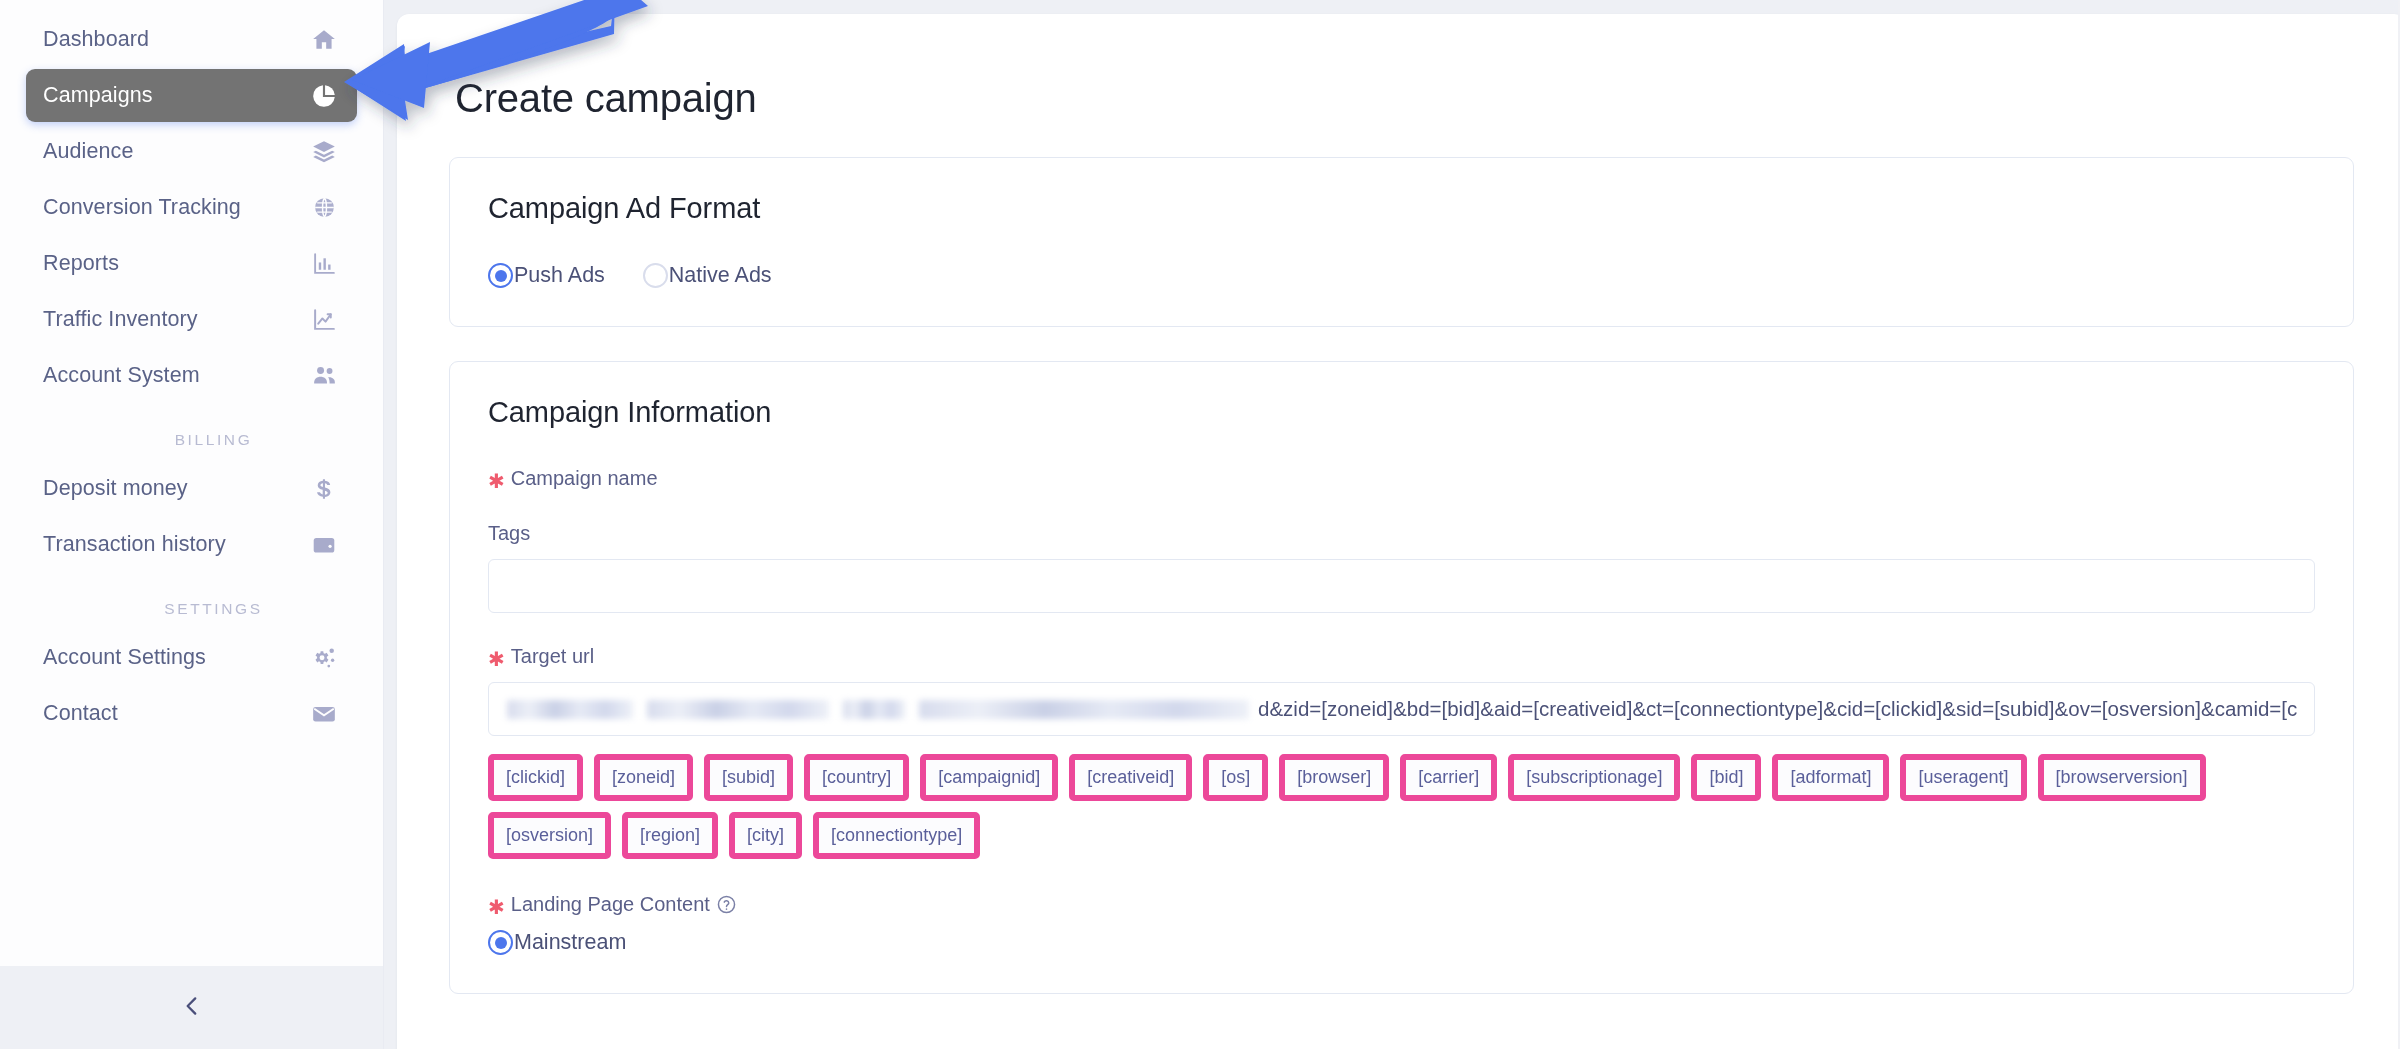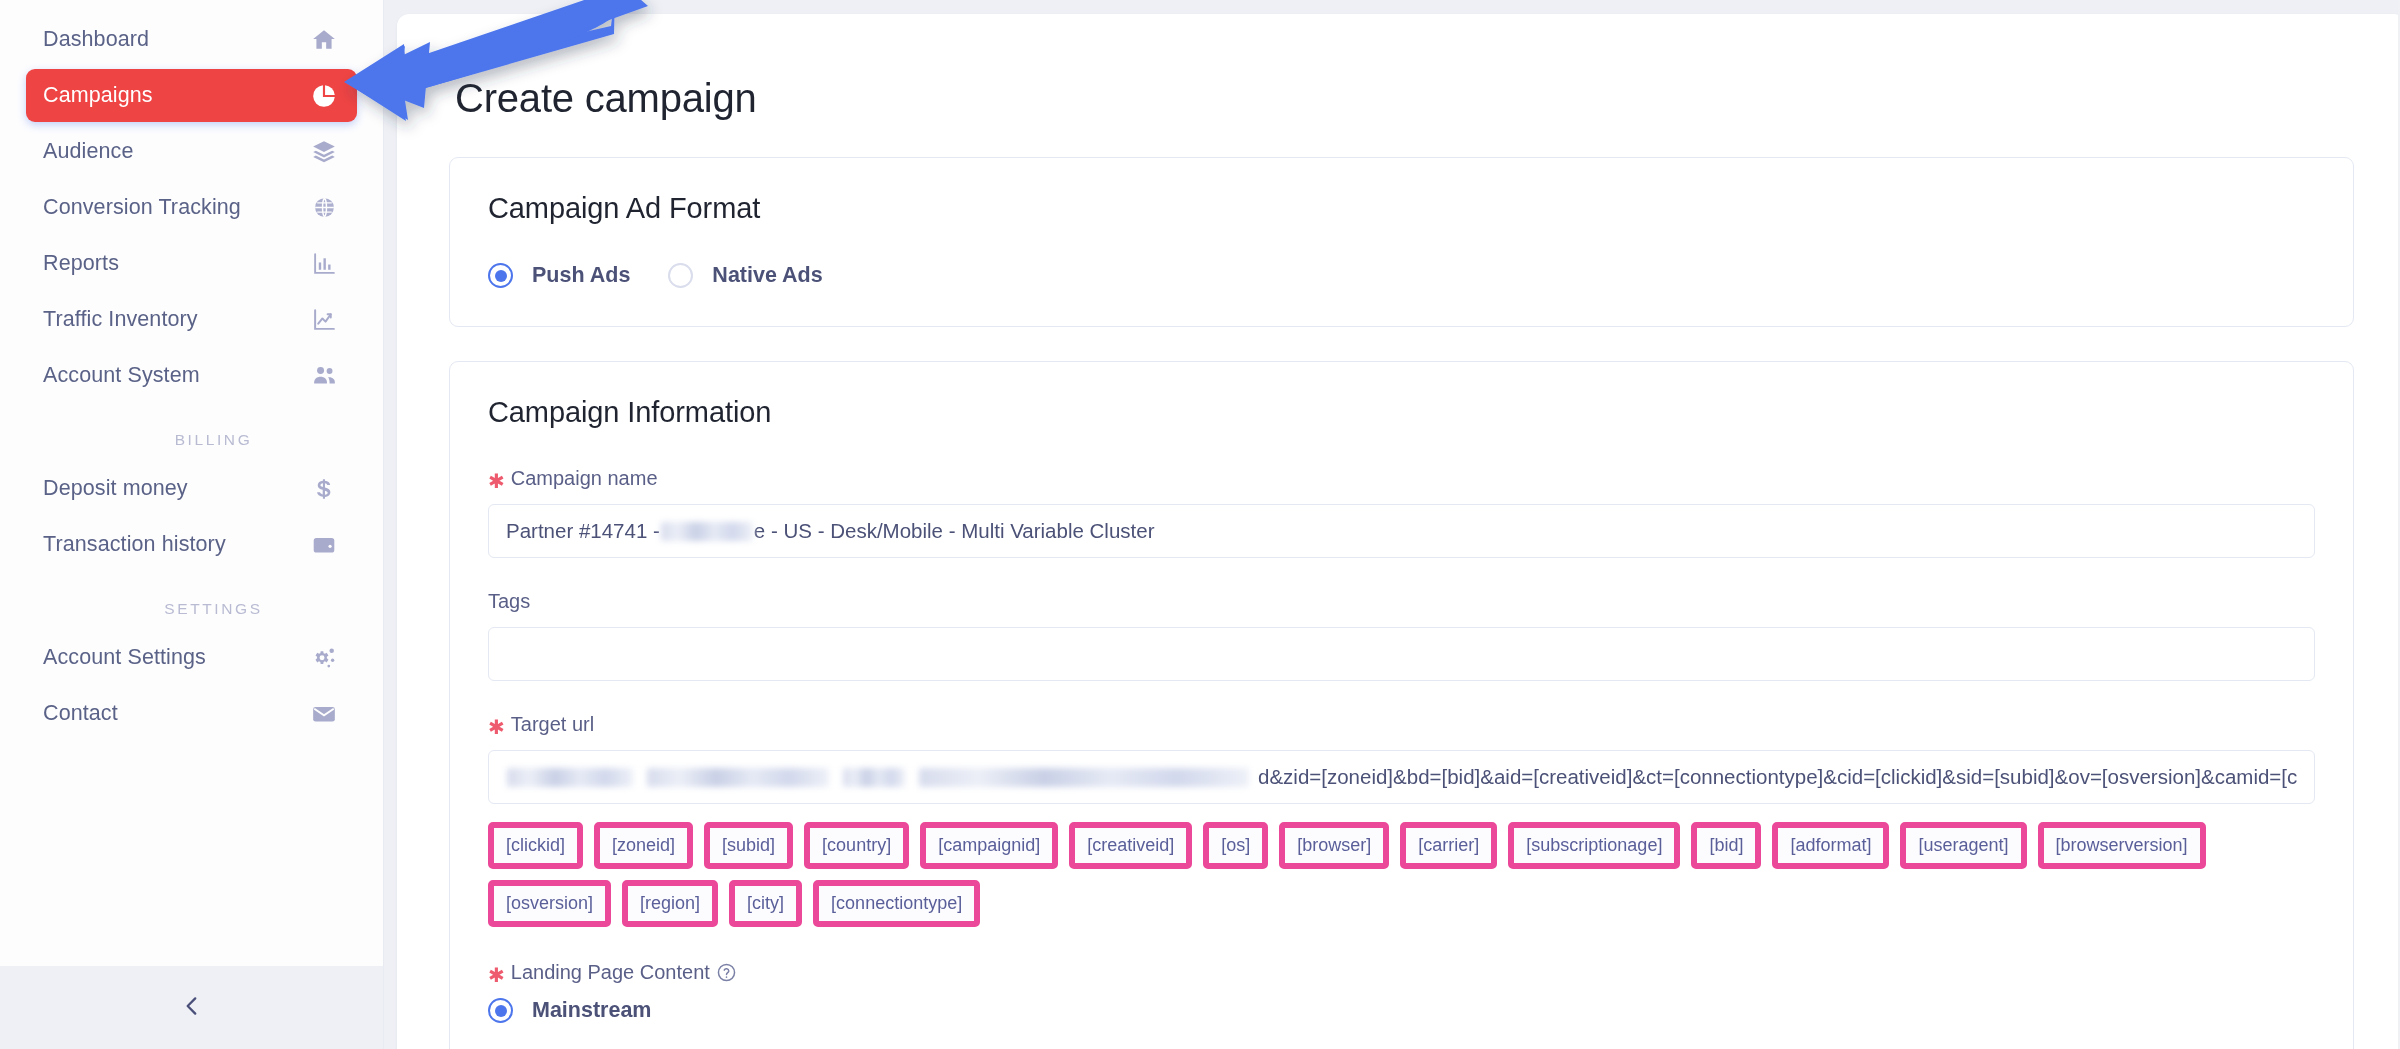--- a/index.html
+++ b/index.html
@@ -29,21 +29,21 @@
     padding: 0 18px 0 17px;
     border-radius: 9px;
     cursor: pointer;
     color: #5a6287;
     font-size: 21.5px;
     letter-spacing: .1px;
   }
   .nav-item .label { white-space: nowrap; }
   .nav-item .nico { width: 30px; height: 30px; display: flex; align-items: center; justify-content: center; color: #a8abcb; }
   .nav-item .nico svg { display: block; }
-  .nav-item.active { background: #ef4444; color: #fff; box-shadow: 0 3px 9px rgba(77,118,236,.33); }
+  .nav-item.active { background: #737373; color: #fff; box-shadow: 0 3px 9px rgba(77,118,236,.33); }
   .nav-item.active .nico { color: #ffffff; }
   .nav-group {
     font-size: 15.5px; letter-spacing: 2.6px; color: #b8bbd2;
     padding: 26px 0 10px 44px; font-weight: 400; text-align: center;
   }
   .collapse-bar {
     height: 83px; flex: 0 0 83px;
     background: #eef0f5;
     display: flex; align-items: center; justify-content: center;
     cursor: pointer;
@@ -77,21 +77,21 @@
     margin-bottom: 34px;
     padding: 34px 38px 38px 38px;
     background: #fff;
   }
   .panel-title {
     font-size: 29px; color: #1f2430; font-weight: 400;
     margin-bottom: 38px; letter-spacing: -.1px;
   }
 
   .radio-row { display: flex; align-items: center; gap: 38px; }
-  .radio-opt { display: flex; align-items: flex-start; gap: 19px; cursor: pointer; font-weight: bold; }
+  .radio-opt { display: flex; align-items: flex-start; gap: 1px; cursor: pointer; }
   .radio-dot {
     width: 25px; height: 25px; border-radius: 50%;
     border: 2px solid #d9ddec; background: #fff;
     display: flex; align-items: center; justify-content: center;
     flex: 0 0 25px;
   }
   .radio-opt.checked .radio-dot { border-color: #4d76ec; }
   .radio-opt.checked .radio-dot::after {
     content: ""; width: 12px; height: 12px; border-radius: 50%; background: #4d76ec;
   }
@@ -303,25 +303,20 @@
         </div>
       </section>
 
       <section class="panel">
         <h2 class="panel-title">Campaign Information</h2>
 
         <div class="field">
           <div class="flabel">
             <span class="req">✱</span>
             <span>Campaign name</span>
-          </div>
-          <div class="input">
-            <span>Partner #14741 - </span>
-              <span class="blur-chunk" style="width:92px"></span>
-              <span>e - US - Desk/Mobile - Multi Variable Cluster</span>
           </div>
         </div>
 
         <div class="field">
           <div class="flabel">
             <span>Tags</span>
           </div>
           <div class="input" placeholder=""></div>
         </div>
 

